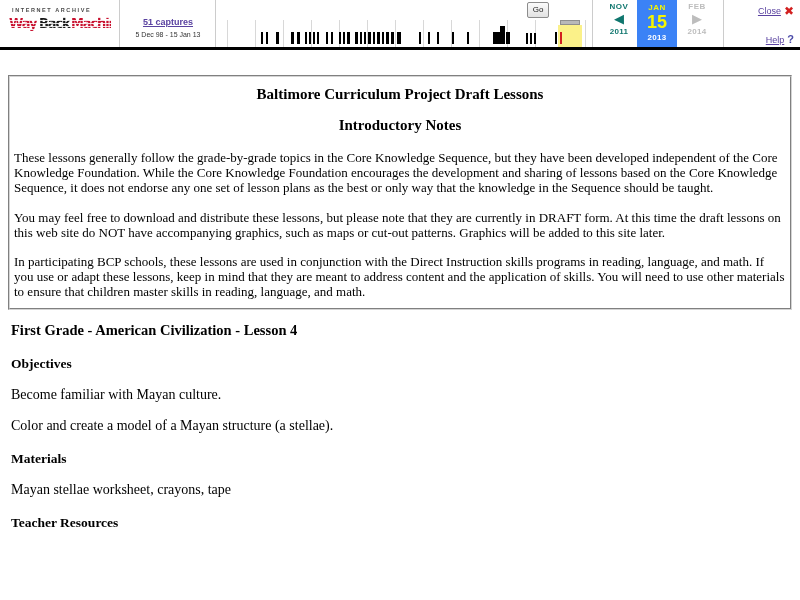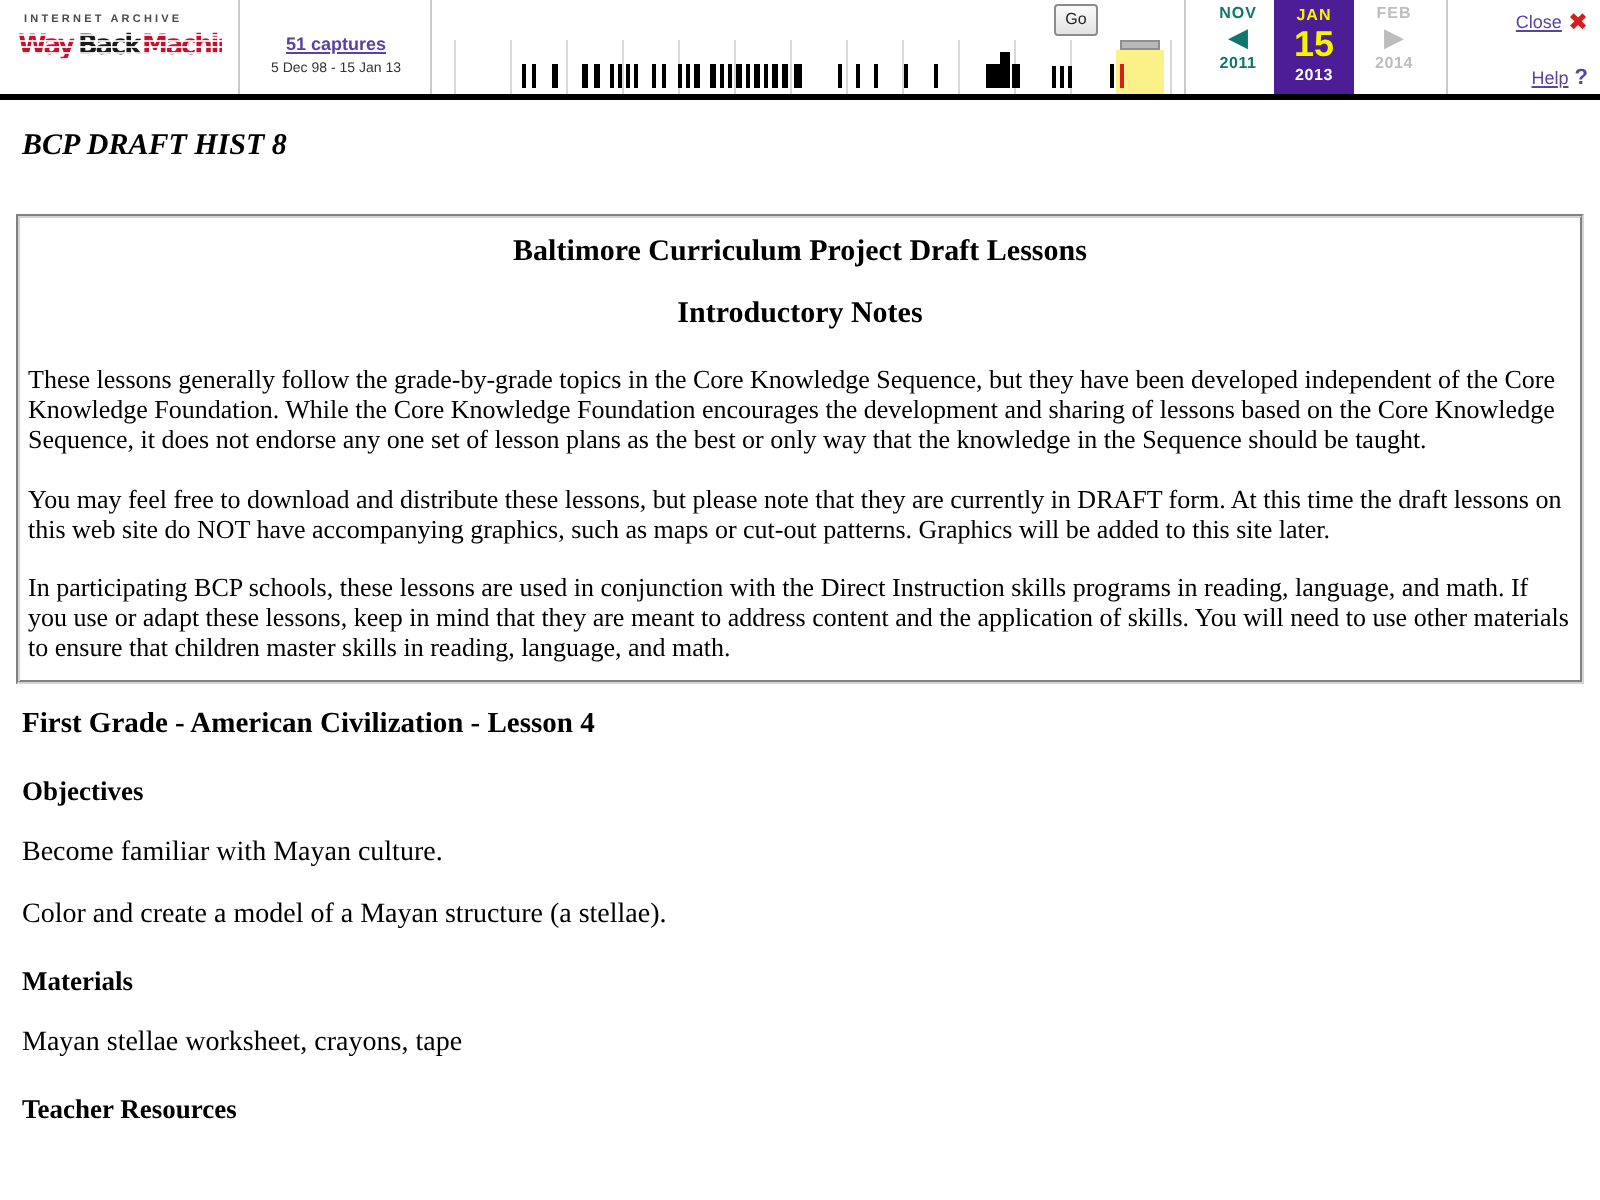--- a/index.html
+++ b/index.html
@@ -215,21 +215,21 @@
     font-size: 13px;
     line-height: 16px;
   }
   .wm-date-prev { left: 8px; color: #0f766e; }
   .wm-date-next { left: 86px; color: #bdbdbd; }
   .wm-date-cur {
     left: 44px;
     top: 0px;
     height: 47px;
     width: 40px;
-    background: #4c1d95;
+    background: #3b82f6;
     color: #f5f500;
   }
   .wm-date-cur .m { margin-top: 3px; color: #f5f500; }
   .wm-date-cur .d {
     display: block;
     font-size: 18px;
     font-weight: bold;
     line-height: 21px;
     color: #f5f500;
   }
@@ -435,21 +435,20 @@
     </div>
     <div class="wm-link-row wm-help-row">
       <a>Help</a><span class="wm-q-glyph">?</span>
     </div>
   </div>
 
 </div>
 
 <div id="page-body">
 
-  <div id="doc-title">BCP DRAFT HIST 8</div>
 
   <div id="intro-box">
     <div class="intro-head1">Baltimore Curriculum Project Draft Lessons</div>
     <div class="intro-head2">Introductory Notes</div>
     <p class="intro-para">These lessons generally follow the grade-by-grade topics in the Core Knowledge Sequence, but they have been developed independent of the Core Knowledge Foundation. While the Core Knowledge Foundation encourages the development and sharing of lessons based on the Core Knowledge Sequence, it does not endorse any one set of lesson plans as the best or only way that the knowledge in the Sequence should be taught.</p>
     <p class="intro-para">You may feel free to download and distribute these lessons, but please note that they are currently in DRAFT form. At this time the draft lessons on this web site do NOT have accompanying graphics, such as maps or cut-out patterns. Graphics will be added to this site later.</p>
     <p class="intro-para">In participating BCP schools, these lessons are used in conjunction with the Direct Instruction skills programs in reading, language, and math. If you use or adapt these lessons, keep in mind that they are meant to address content and the application of skills. You will need to use other materials to ensure that children master skills in reading, language, and math.</p>
   </div>
 
   <div class="lesson-h">First Grade - American Civilization - Lesson 4</div>

